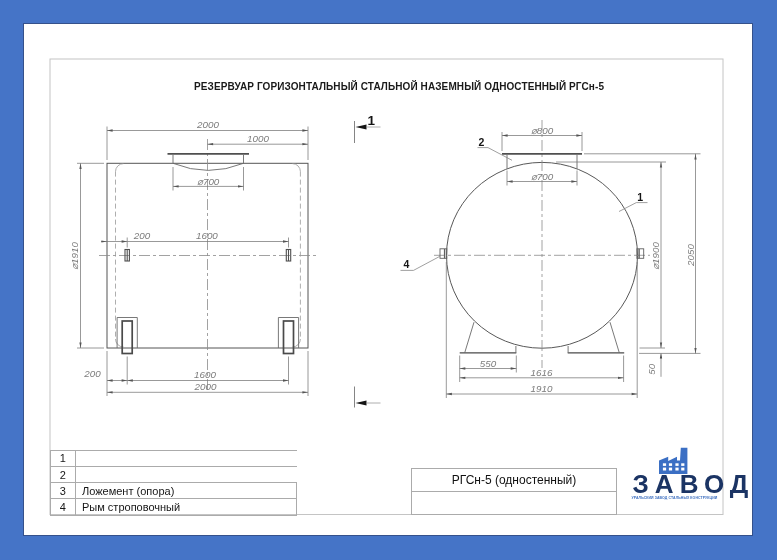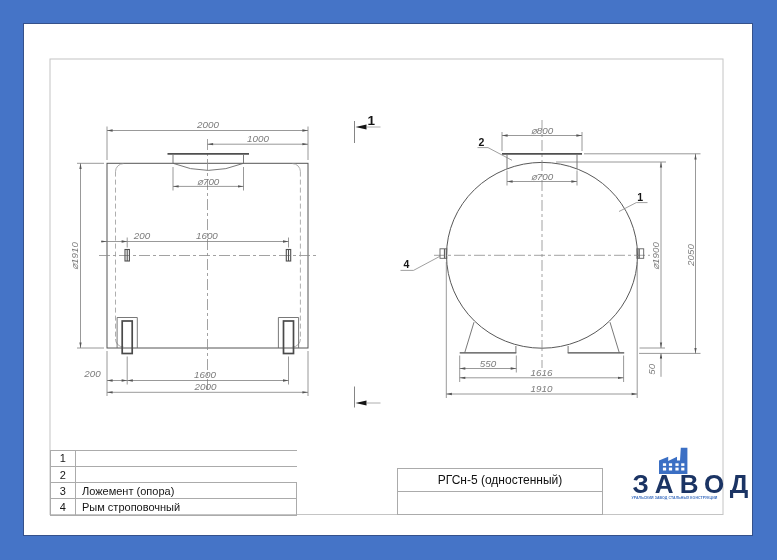--- a/index.html
+++ b/index.html
@@ -6,32 +6,33 @@
   body{width:777px;height:560px;overflow:hidden;font-family:"Liberation Sans",sans-serif;}
   .canvas{position:relative;width:777px;height:560px;background:#4574c7;}
   .page{position:absolute;left:23px;top:23px;width:730px;height:513px;background:#ffffff;border:1.5px solid #35518b;box-sizing:border-box;}
   .abs{position:absolute;white-space:nowrap;}
   .ttl{font-size:10px;font-weight:bold;color:#1a1a1a;letter-spacing:0.1px;}
   .tbl{position:absolute;left:49.5px;top:449.8px;width:247px;color:#161616;font-size:11px;}
   .tbl .row{display:flex;height:15.2px;border-bottom:1px solid #ababab;align-items:center;}
   .tbl .row:first-child{border-top:1px solid #ababab;}
   .tbl .num{width:24.5px;text-align:center;border-left:1px solid #ababab;border-right:1px solid #ababab;align-self:stretch;display:flex;align-items:center;justify-content:center;}
   .tbl .nm{padding-left:6px;border-right:1px solid #ababab;flex:1;align-self:stretch;display:flex;align-items:center;}
-  .tb{position:absolute;left:397px;top:467.5px;width:206px;height:47px;border:1px solid #ababab;box-sizing:border-box;}
+  .tb{position:absolute;left:411px;top:467.5px;width:206px;height:47px;border:1px solid #ababab;box-sizing:border-box;}
   .tb .r1{height:22.5px;border-bottom:1px solid #ababab;display:flex;align-items:center;justify-content:center;font-size:12px;color:#111;}
   .tb .r2{height:23px;display:flex;align-items:center;justify-content:center;font-size:10px;color:#111;}
   .logo-name{position:absolute;left:626.3px;top:469.3px;width:89px;text-align:center;font-weight:bold;font-size:26px;color:#1b3464;letter-spacing:6.1px;text-indent:6.1px;}
   .logo-sub{position:absolute;white-space:nowrap;left:630px;top:495.5px;width:89px;text-align:center;font-weight:bold;font-size:3.5px;color:#3d6fc0;letter-spacing:0.08px;}
 </style>
 </head>
 <body>
 <div class="canvas">
 
 <div class="page"></div>
 
+<div class="abs ttl" style="left:194px;top:81px;">РЕЗЕРВУАР ГОРИЗОНТАЛЬНЫЙ СТАЛЬНОЙ НАЗЕМНЫЙ ОДНОСТЕННЫЙ РГСн-5</div>
 <svg width="777" height="560" viewBox="0 0 777 560" style="position:absolute;left:0;top:0;" fill="none">
 <defs>
 <marker id="ar" orient="auto-start-reverse" markerWidth="7" markerHeight="5" refX="6" refY="2.5" markerUnits="userSpaceOnUse">
 <path d="M6,2.5 L0.4,1.35 L0.4,3.65 Z" fill="#555"></path>
 </marker>
 </defs>
 
 <rect x="50" y="59" width="673" height="455.5" stroke="#c4c4c4" stroke-width="1"></rect>
 <g stroke-linecap="butt" font-family="Liberation Sans, sans-serif">
 

